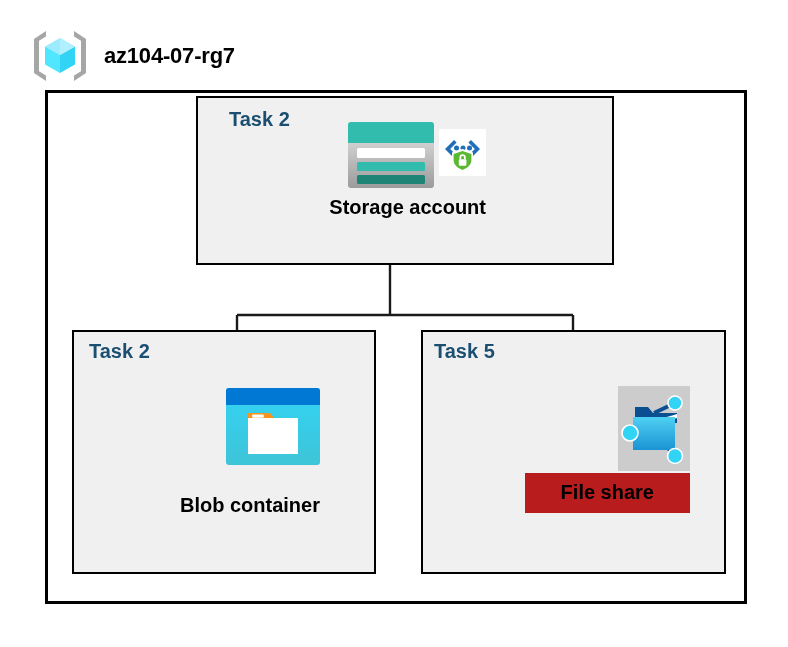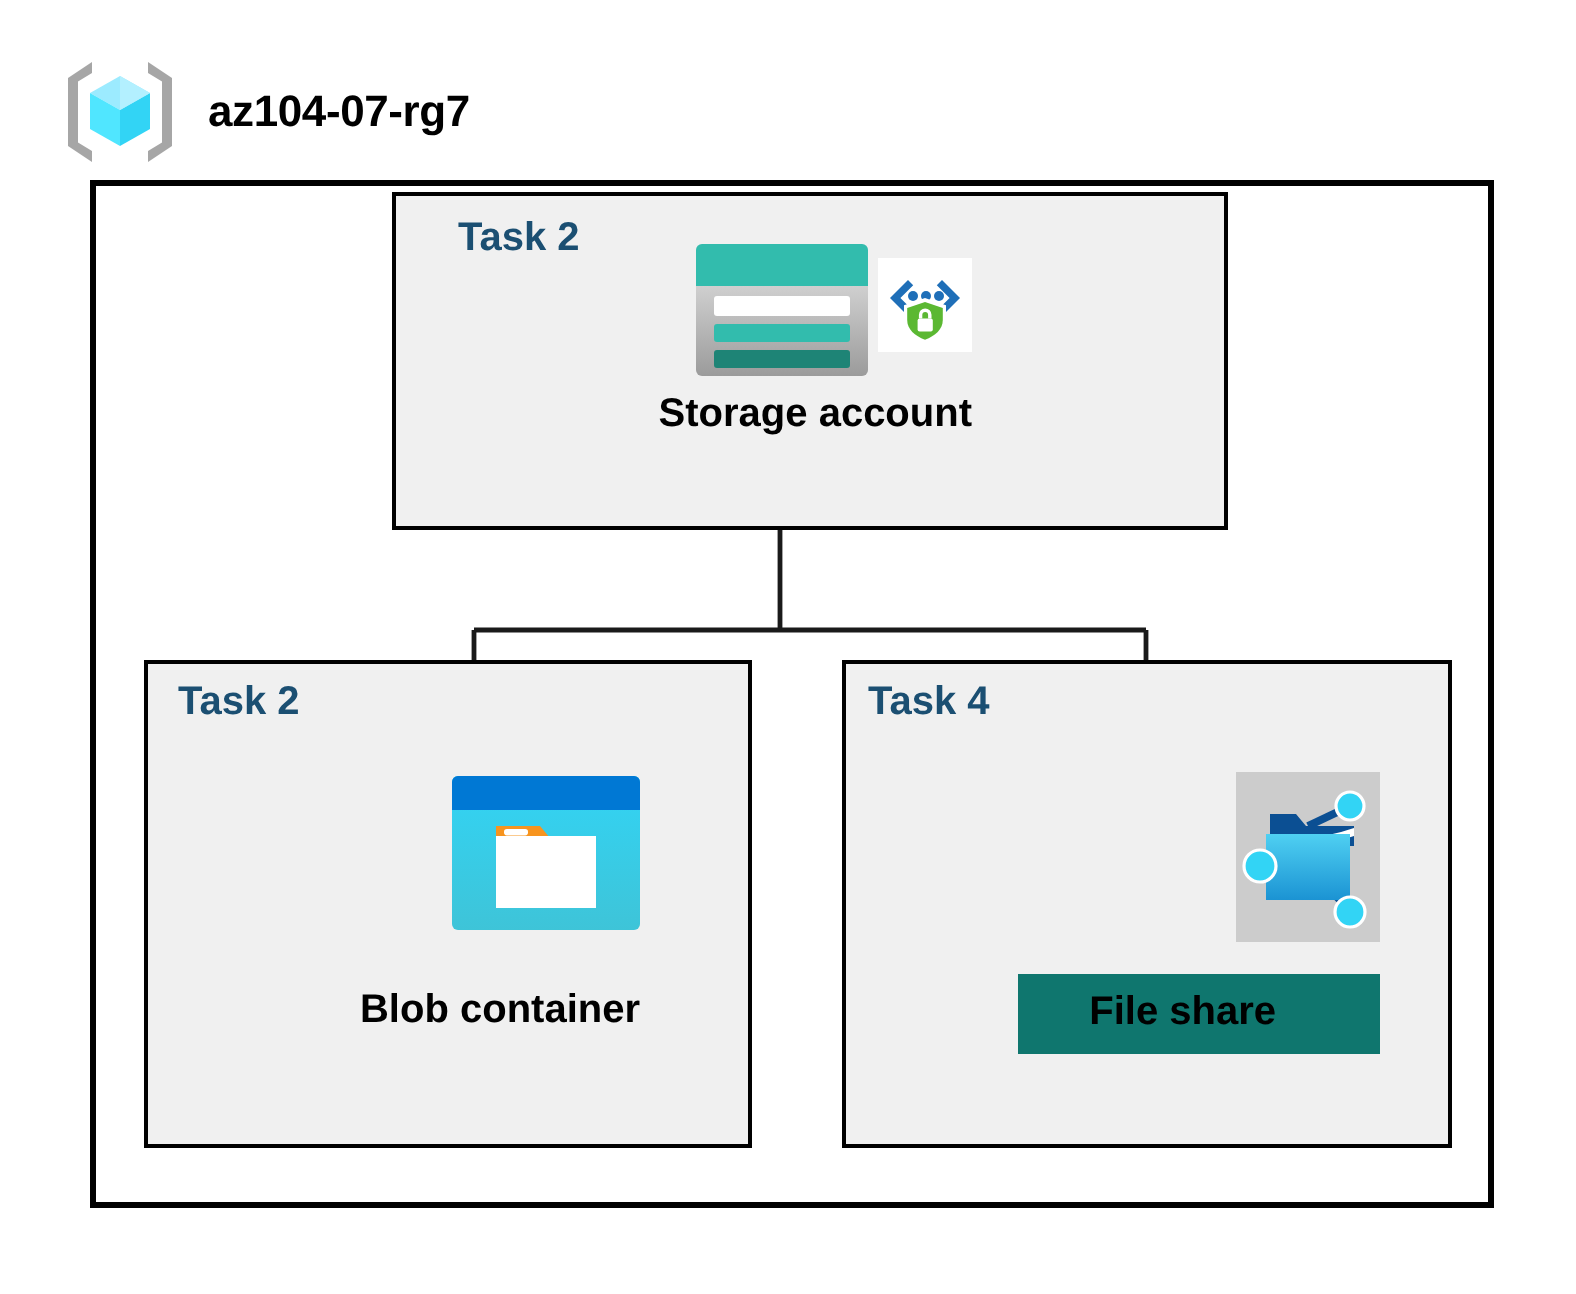--- a/index.html
+++ b/index.html
@@ -130,23 +130,23 @@
     position: relative;
     width: 72px;
     height: 85px;
     background: #cccccc;
     display: flex;
     align-items: center;
     justify-content: center;
   }
   #file-share-icon { width: 66px; height: 72px; display: block; }
   #fileshare-node .node-caption {
-    background: #0f766e;
-    padding: 8px 52px 9px 36px;
-    margin-top: 16px;
+    background: #b91c1c;
+    padding: 8px 36px 9px 36px;
+    margin-top: 2px;
   }
 </style>
 </head>
 <body>
 
 <div id="canvas">
 
   <div id="rg-header">
     <svg id="rg-icon" viewBox="0 0 60 58">
 
@@ -236,21 +236,21 @@
 
       <path d="M22 25 L44 25 L49 31 L22 31 Z" fill="#f7941e"></path>
       <rect x="26" y="26.5" width="12" height="3.2" rx="1.4" fill="#ffffff"></rect>
 
       <rect x="22" y="30" width="50" height="36" fill="#ffffff"></rect>
     </svg>
     <div class="node-caption">Blob container</div>
   </div>
 
   <div id="task3-box" class="task-box"></div>
-  <div id="task3-label" class="task-label">Task 4</div>
+  <div id="task3-label" class="task-label">Task 5</div>
 
   <div id="fileshare-node" class="node">
     <div id="fileshare-icon-wrap">
       <svg id="file-share-icon" viewBox="0 0 66 72">
         <defs>
           <linearGradient id="fs-folder" x1="0" y1="0" x2="0" y2="1">
             <stop offset="0" stop-color="#4fd0f2"></stop>
             <stop offset="1" stop-color="#1b93d3"></stop>
           </linearGradient>
         </defs>

